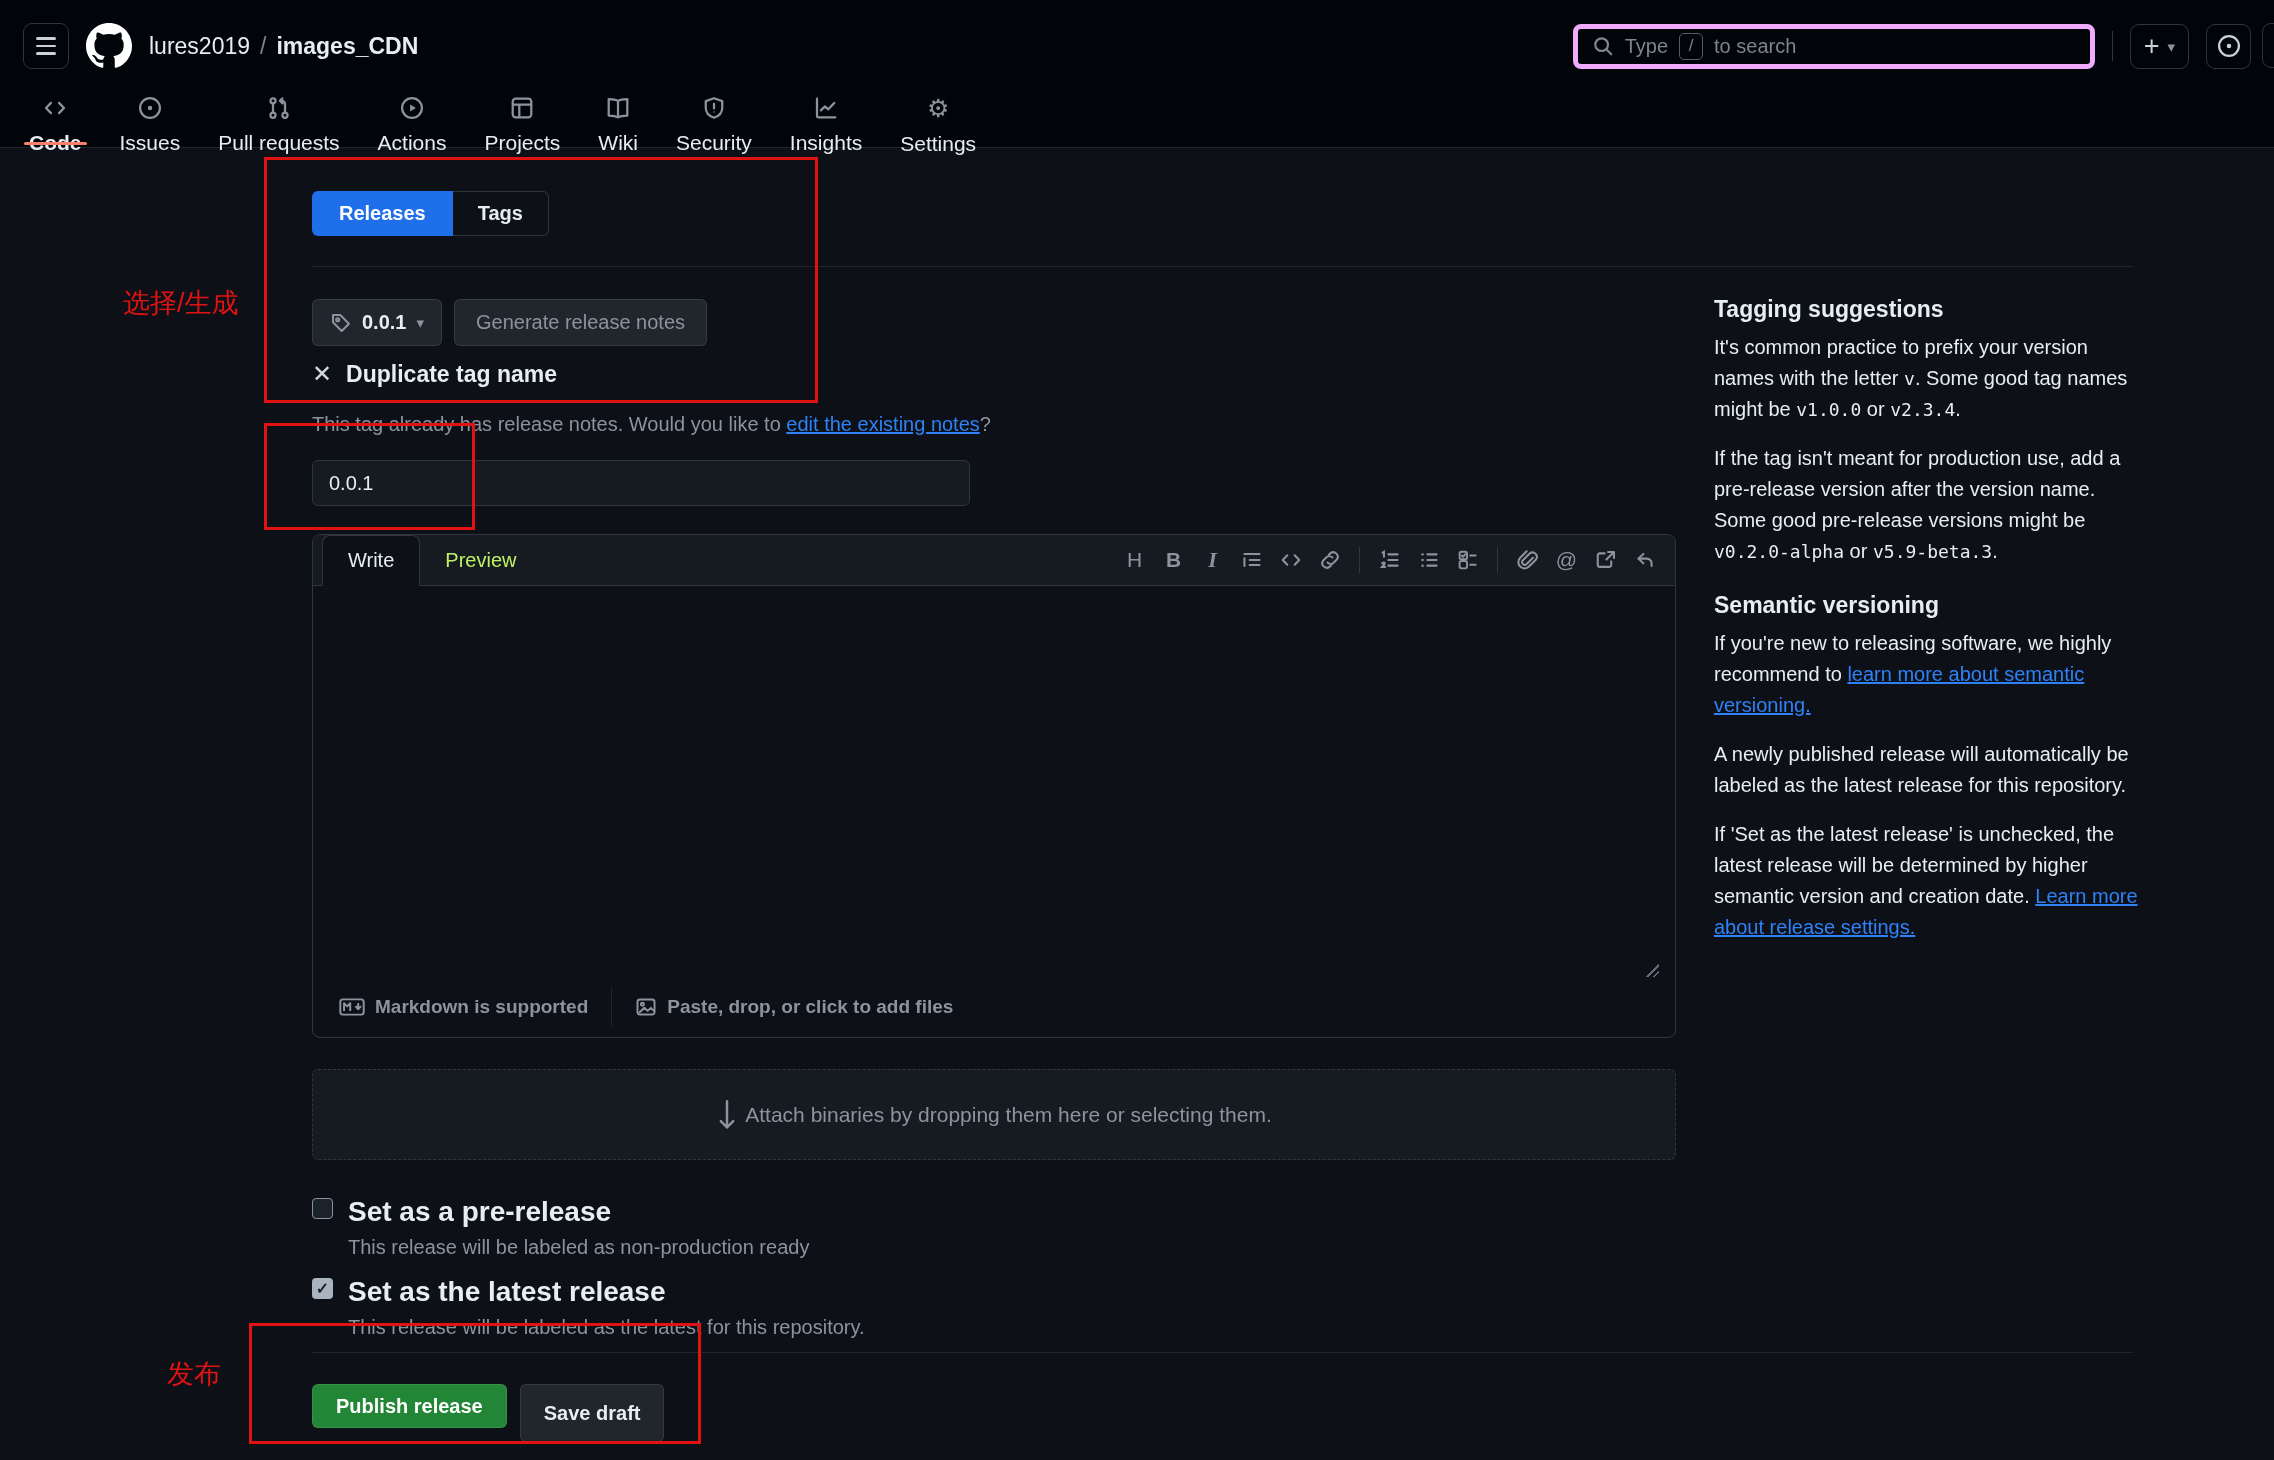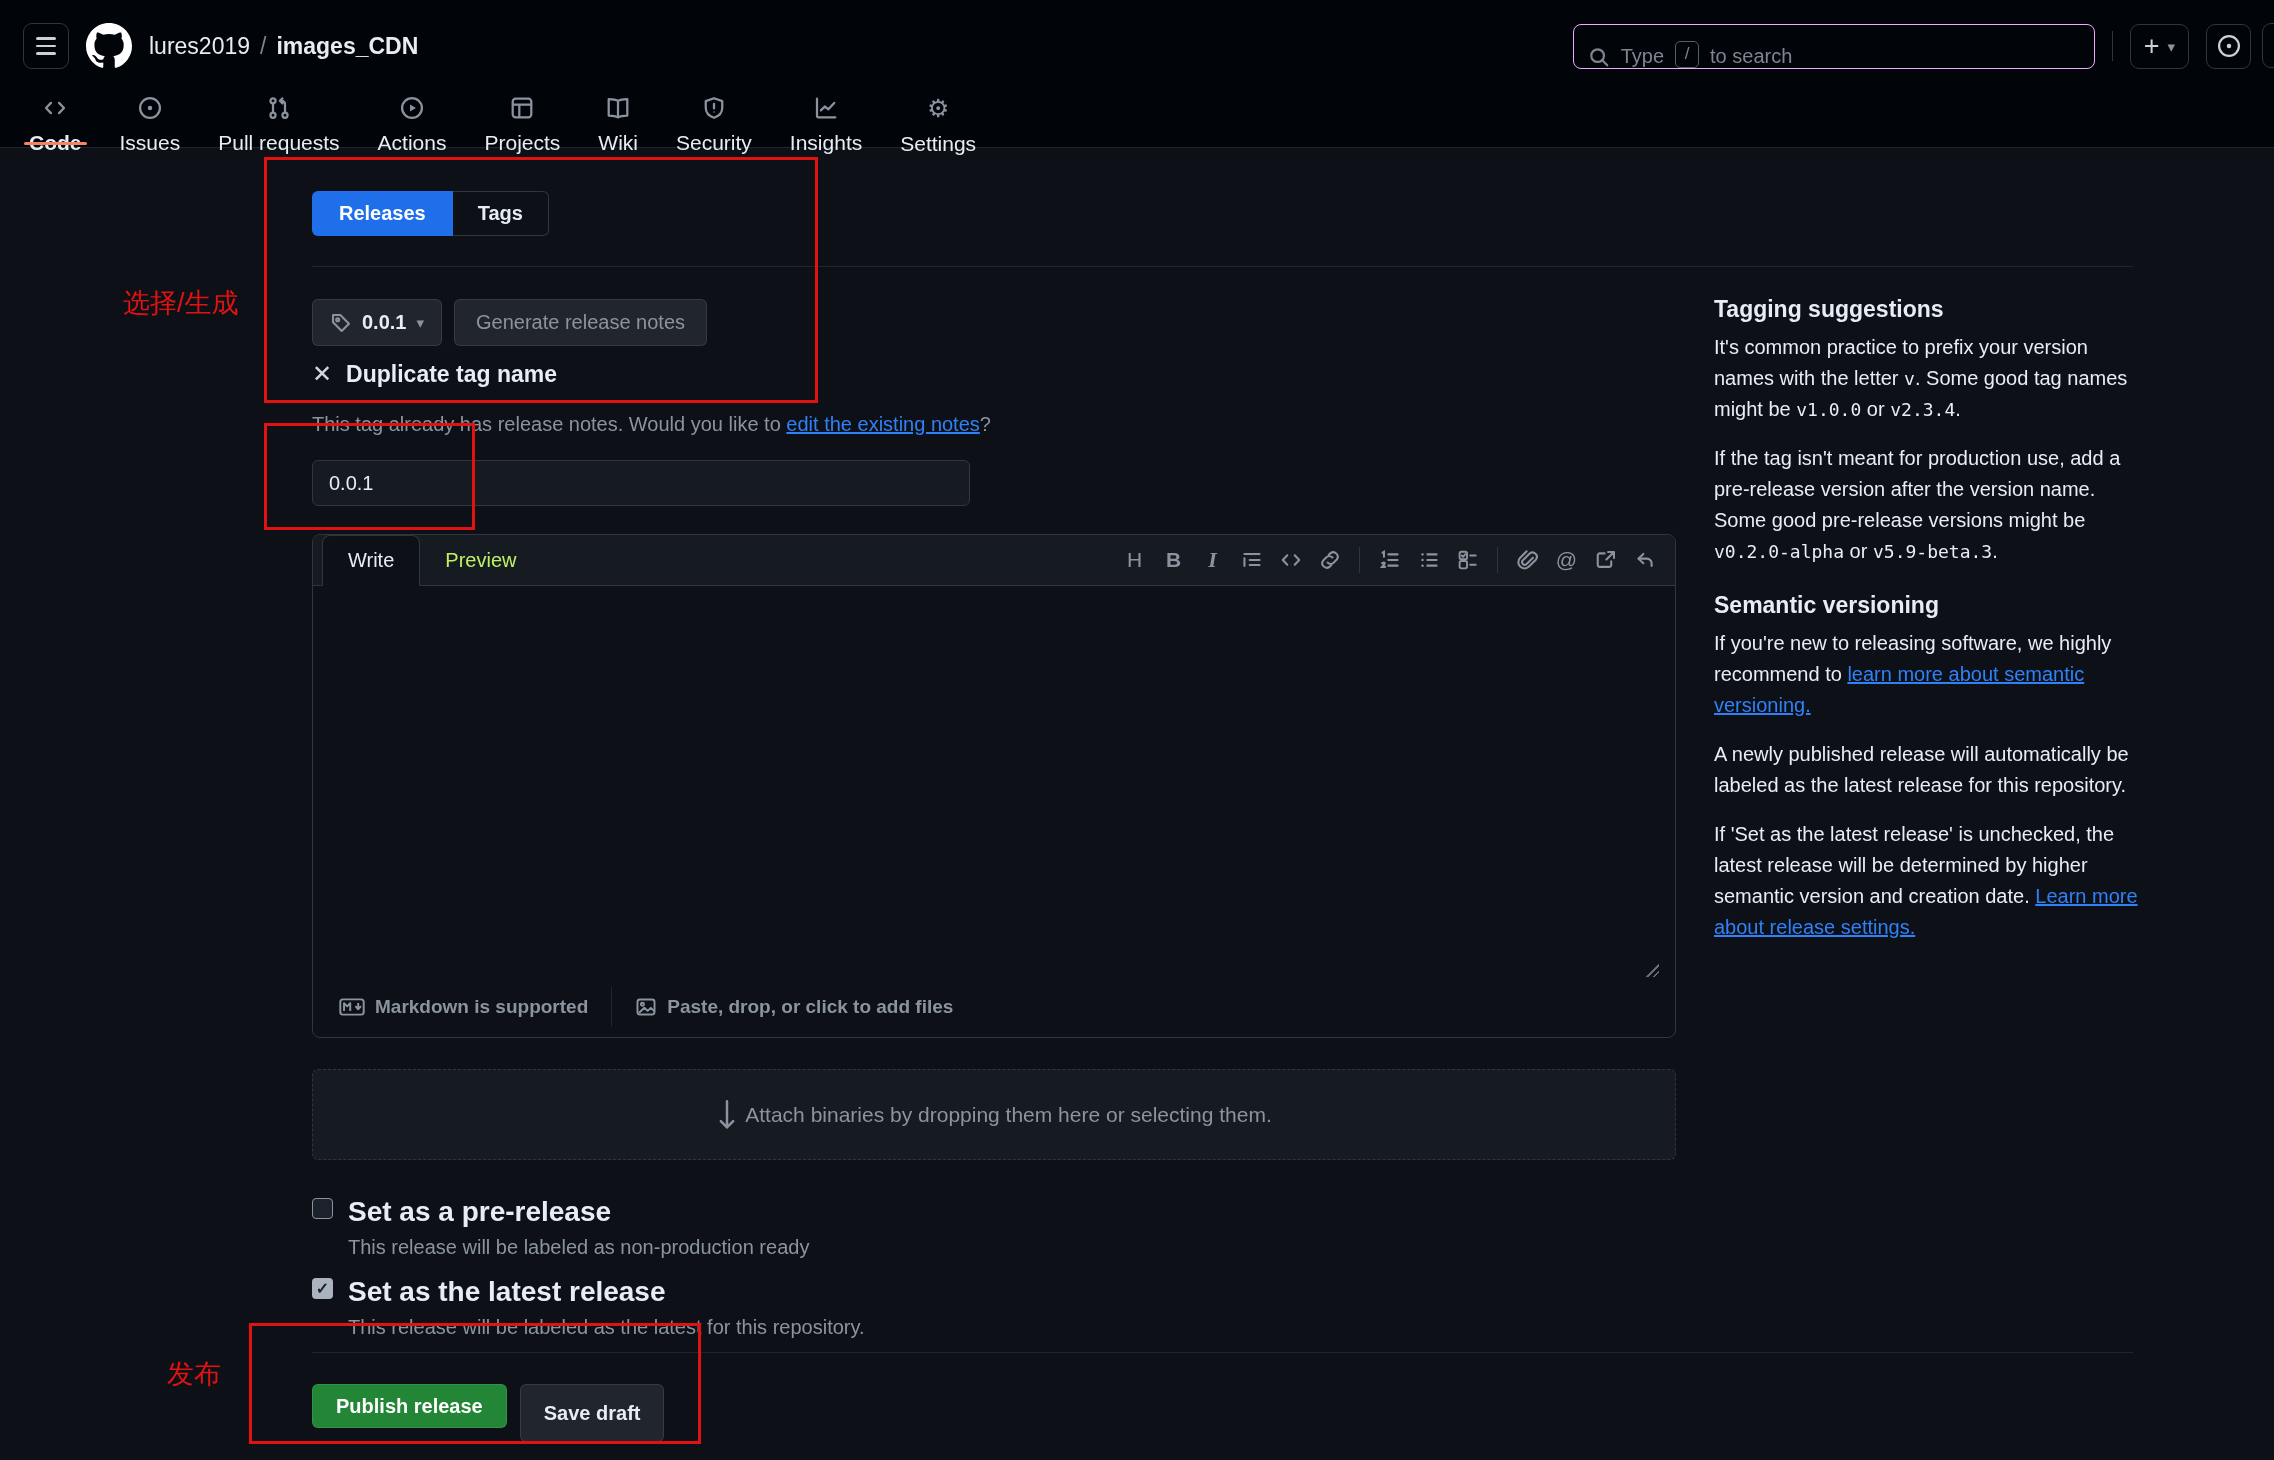--- a/index.html
+++ b/index.html
@@ -16,21 +16,21 @@
 
   
   .app-header { left:0; top:0; width:2274px; height:148px; background:#010409; border-bottom:1px solid #21262d; }
   .hrow1 { position:absolute; left:0; top:0; width:100%; height:92px; display:flex; align-items:center; padding:0 23px; gap:17px; }
   .iconbtn { display:flex; align-items:center; justify-content:center; border:1px solid #30363d; border-radius:9px; background:transparent; color:#c9d1d9; cursor:pointer; }
   .hamburger { width:46px; height:46px; flex-direction:column; gap:5px; }
   .hamburger i { display:block; width:20px; height:2.5px; background:#c9d1d9; border-radius:2px; }
   .crumb { font-size:23px; display:flex; gap:10px; align-items:center; white-space:nowrap; }
   .crumb .sep { color:#7d8590; }
   .crumb .repo { font-weight:600; }
-  .searchbox { margin-left:auto; width:522px; height:45px; border:1px solid #f0abfc; border-radius:8px; display:flex; align-items:flex-end; gap:11px; padding:0 14px; color:#7d8590; font-size:20px; cursor:text; }
+  .searchbox { margin-left:auto; width:522px; height:45px; border:5px solid #f0abfc; border-radius:8px; display:flex; align-items:center; gap:11px; padding:0 14px; color:#7d8590; font-size:20px; cursor:text; }
   .slashkey { display:inline-flex; align-items:center; justify-content:center; min-width:24px; height:27px; border:1px solid #555d66; border-radius:5px; font-size:17px; padding:0 5px; }
   .vsep { width:1px; height:30px; background:#30363d; }
   .plusbtn { height:45px; padding:0 13px; gap:8px; font-size:27px; font-weight:300; }
   .caretg { font-size:15px; color:#8b949e; line-height:1; }
   .sqbtn { width:45px; height:45px; }
   
   .hrow2 { position:absolute; left:0; top:92px; width:100%; height:55px; display:flex; align-items:center; padding:0 14px; gap:8px; }
   .rtab { position:relative; height:48px; display:flex; align-items:center; gap:11px; padding:0 15px; border-radius:6px; font-size:21px; color:#e6edf3; cursor:pointer;flex-direction:column; }
   .rtab .ticon { color:#8b949e; display:flex; }
   .rtab.active .tlabel { font-weight:600; }

